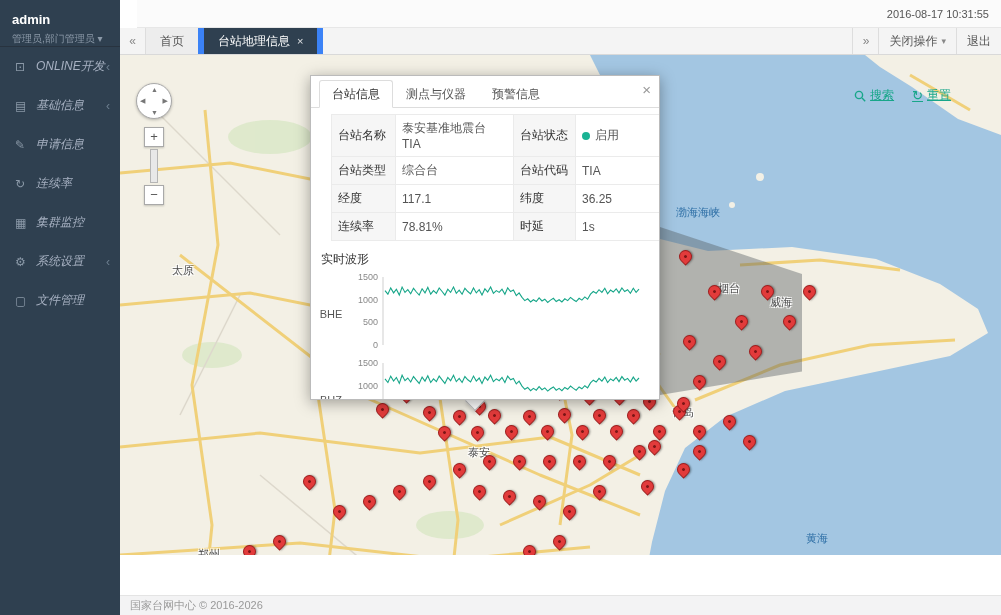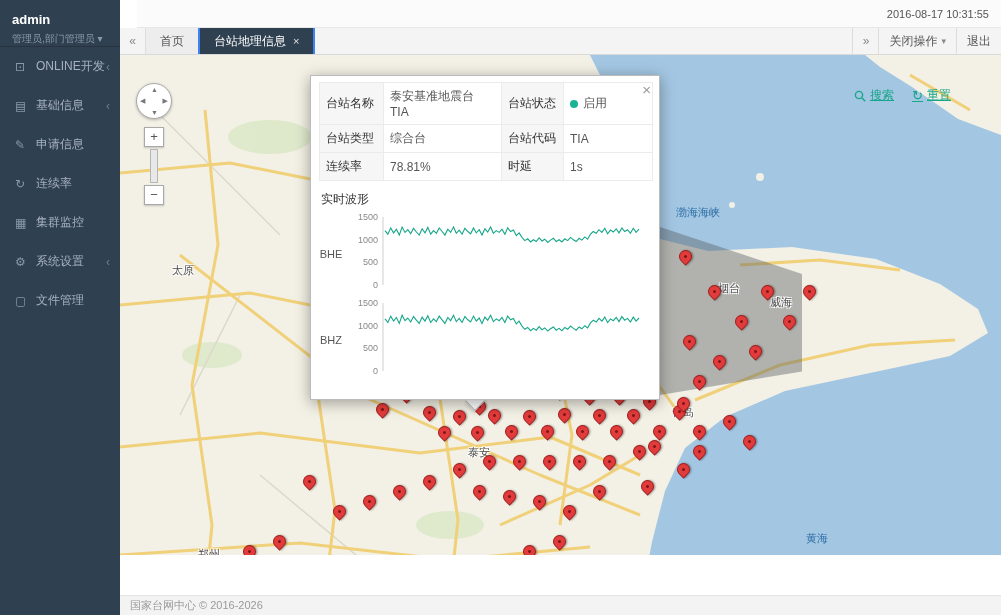--- a/index.html
+++ b/index.html
@@ -8,35 +8,35 @@
   .app { display:flex; width:1001px; height:615px; background:#2f4050; }
 
   
   .sidebar { width:120px; flex:0 0 120px; background:#2f4050; color:#a7b1c2; }
   .user-panel { padding:12px 10px 0 12px; border-bottom:1px solid #28333f; }
   .user-name { color:#ffffff; font-size:13px; font-weight:bold; }
   .user-role { font-size:10px; color:#8b99a8; margin-top:5px; cursor:pointer; }
   .nav-item { display:flex; align-items:center; padding:11px 10px 11px 12px;
     font-size:12px; color:#a7b1c2; cursor:pointer; border-left:3px solid transparent; }
   .nav-icon { width:15px; margin-right:6px; font-size:12px; color:#8b99a8; }
-  .nav-label { flex:1; white-space:nowrap; }
+  .nav-label { flex:1; white-space:nowrap;font-style:italic; }
   .chev { font-size:12px; color:#6e7f90; }
 
   
   .main { flex:1; display:flex; flex-direction:column; width:881px; background:#fff; }
   .topbar { height:28px; background:#fbfbfb; border-bottom:1px solid #e7e7e7;
     display:flex; justify-content:flex-end; align-items:center;margin-left:17px; }
   .timestamp { font-size:11px; color:#555; padding:0 12px; }
 
   .tabbar { height:27px; background:#f4f4f4; border-bottom:1px solid #d9d9d9;
     display:flex; align-items:stretch; font-size:12px; color:#555; }
   .tab-arrow { width:26px; display:flex; align-items:center; justify-content:center;
     color:#888; border-right:1px solid #ddd; cursor:pointer; }
   .tab { display:flex; align-items:center; padding:0 14px; background:#ededed;
-    border-right:2px solid #3b82f6; cursor:pointer;justify-content:center; }
+    border-right:6px solid #3b82f6; cursor:pointer;justify-content:center; }
   .tab.active { background:#2f4050; color:#fff; }
   .tab .tab-close { margin-left:7px; font-size:11px; opacity:.85; cursor:pointer; }
   .tabbar-right { margin-left:auto; display:flex; align-items:stretch; }
   .tabbar-right > * { display:flex; align-items:center; padding:0 10px;
     border-left:1px solid #ddd; cursor:pointer; }
   .tabbar-right .tab-arrow { border-right:none; }
   .tb-caret { font-size:9px; margin-left:4px; color:#888; }
 
   
   .map-area { position:relative; flex:1; overflow:hidden; background:#f3f0e5; }
@@ -83,21 +83,21 @@
     background:#fff; border:1px solid #bbb; box-shadow:0 3px 14px rgba(0,0,0,.35);
     z-index:10; overflow:hidden; }
   .popup-close { position:absolute; right:8px; top:5px; color:#999; font-size:15px;
     cursor:pointer; z-index:2; }
   .popup-tabs { display:flex; height:32px; border-bottom:1px solid #ddd;
     padding:4px 8px 0 8px; }
   .ptab { padding:0 12px; line-height:26px; font-size:12px; color:#555;
     cursor:pointer; border:1px solid transparent; }
   .ptab.active { background:#fff; color:#333; border:1px solid #ddd;
     border-bottom:1px solid #fff; border-radius:3px 3px 0 0; margin-bottom:-1px; }
-  .info-table { width:334px; margin:6px 8px 4px 8px; border-collapse:collapse;
+  .info-table { width:334px; margin:6px 8px 4px 20px; border-collapse:collapse;
     font-size:12px; }
   .info-table td { border:1px solid #ebebeb; padding:5px 6px; color:#555; }
   .info-table td.lbl { background:#f6f6f6; color:#333; width:64px; }
   .info-table td.c2 { width:118px; }
   .info-table td.c3 { width:62px; }
   .status-dot { display:inline-block; width:8px; height:8px; border-radius:50%;
     background:#1ab394; margin-right:5px; vertical-align:middle; }
   .wave-title { font-size:12px; color:#333; padding:6px 10px 2px 10px; }
   .wave-row { display:flex; align-items:center; padding:2px 4px 0 4px; }
   .wave-label { width:32px; font-size:11px; color:#555; text-align:center; }
@@ -331,38 +331,49 @@
           <div class="marker" style="left: 603px; top: 360px;"></div>
           <div class="marker" style="left: 623px; top: 380px;"></div>
           <div class="marker" style="left: 573px; top: 390px;"></div>
           <div class="marker" style="left: 353px; top: 345px;"></div>
         </div>
 
       <div class="popup-arrow"></div>
 
       <div class="popup">
         <span class="popup-close">×</span>
+        <div class="popup-tabs">
+          <div class="ptab active">台站信息</div>
+          <div class="ptab">测点与仪器</div>
+          <div class="ptab">预警信息</div>
+        </div>
 
         <table class="info-table">
           <tbody>
               <tr>
             <td class="lbl">台站名称</td>
             <td class="c2">泰安基准地震台 TIA</td>
             <td class="lbl c3">台站状态</td>
             <td>
               <span class="status-dot"></span><span>启用</span>
             </td>
           </tr>
           <tr>
             <td class="lbl">台站类型</td>
             <td class="c2">综合台</td>
             <td class="lbl c3">台站代码</td>
             <td>TIA</td>
           </tr>
           <tr>
+            <td class="lbl">经度</td>
+            <td class="c2">117.1</td>
+            <td class="lbl c3">纬度</td>
+            <td>36.25</td>
+          </tr>
+          <tr>
             <td class="lbl">连续率</td>
             <td class="c2">78.81%</td>
             <td class="lbl c3">时延</td>
             <td>1s</td>
           </tr>
         </tbody>
           </table>
 
         <div class="wave-title">实时波形</div>
 

